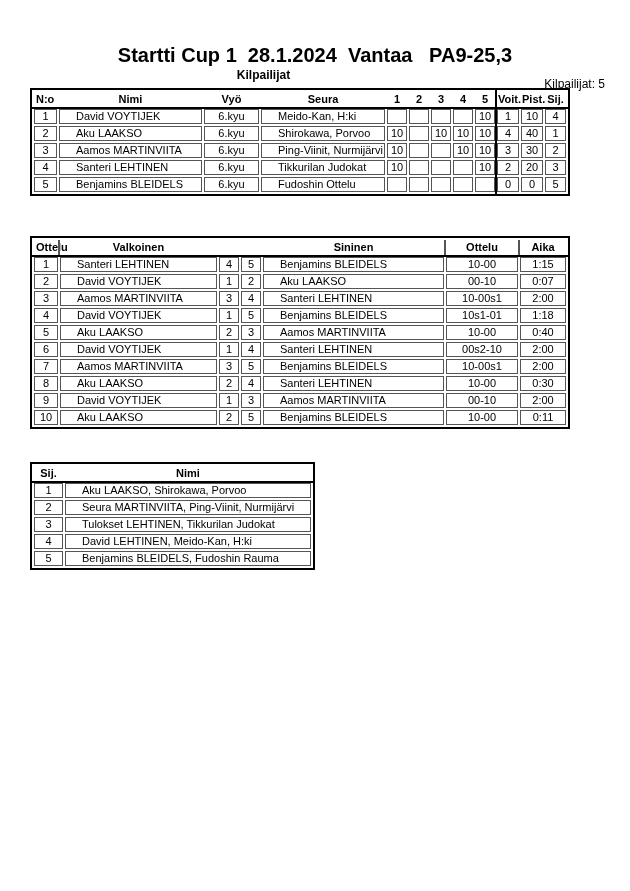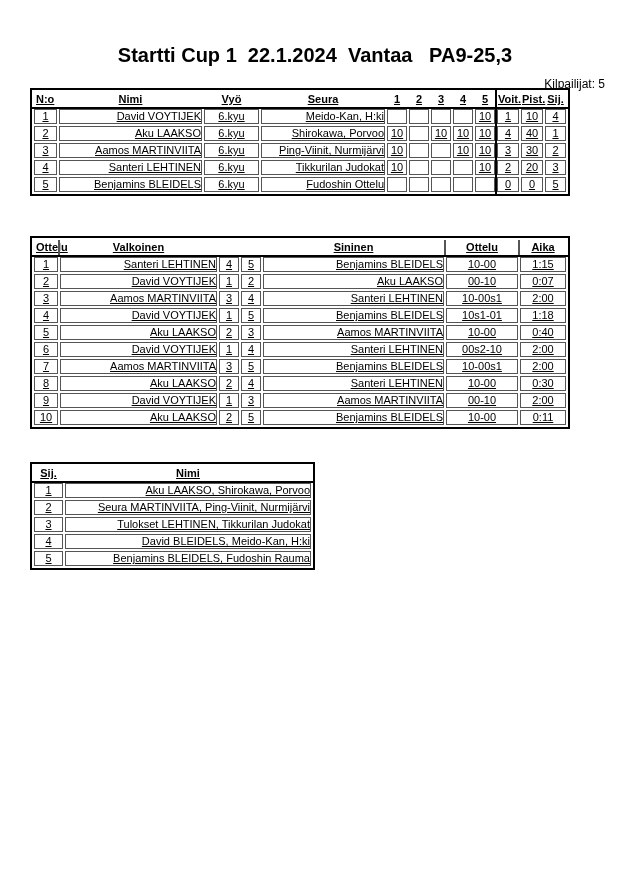--- a/index.html
+++ b/index.html
@@ -16,48 +16,49 @@
   #h-kilp { top:68px;  left:30px; width:467px; }
   #h-ott  { top:211px; left:30px; width:467px; }
   #h-tul  { top:441px; left:30px; width:285px; }
   .count { position:absolute; top:77px; right:25px; font-size:12px; }
 
   .twrap { position:absolute; border:2px solid #000; background:#fff; }
   #t1 { top:88px;  left:30px; width:536px; }
   #t2 { top:236px; left:30px; width:536px; }
   #t3 { top:462px; left:30px; width:281px; }
 
-  table { border-collapse:separate; border-spacing:2px; table-layout:fixed;text-decoration:underline; }
+  table { border-collapse:separate; border-spacing:2px; table-layout:fixed; }
   #t1 table,#t2 table { width:536px; }
   #t3 table { width:281px; }
   td {
     box-sizing:border-box; height:15px; padding:0;
     font-size:11px; line-height:13px; vertical-align:middle;
     border:1px solid #555; background:#fff;
     white-space:nowrap; overflow:visible;
   }
   thead td { border:1px solid transparent; font-weight:bold; }
   .c { text-align:center; }
-  .l { text-align:right; padding-left:5px; }
+  .l { text-align:left; padding-left:16px; }
   .hl { text-align:left; padding-left:1px; }
 
   .hline { position:absolute; left:0; right:0; top:17px; height:2px; background:#000; z-index:3; }
   .vsep  { position:absolute; top:0; bottom:0; width:2px; background:#000; z-index:3; }
   #t1 .vsep { left:463px; }
   .hvline { position:absolute; top:2px; height:15px; width:2px; background:#555; z-index:3; }
   #t2 .hv1 { left:26px; } #t2 .hv2 { left:412px; } #t2 .hv3 { left:486px; }
 </style>
 </head>
 <body>
 
 <div class="page">
 
-  <div class="title">Startti Cup 1  22.1.2024  Vantaa   PA9-25,3</div>
+  <div class="title">Startti Cup 1  28.1.2024  Vantaa   PA9-25,3</div>
   <div class="count">Kilpailijat: 5</div>
 
+  <div class="sec-h" id="h-kilp">Kilpailijat</div>
 
   <div class="twrap" id="t1">
     <div class="hline"></div>
     <div class="vsep"></div>
     <table>
       <colgroup>
         <col style="width:23px">
           <col style="width:143px">
           <col style="width:55px">
           <col style="width:124px">
@@ -305,21 +306,21 @@
         <tr>
           <td class="c">2</td>
           <td class="l">Seura MARTINVIITA, Ping-Viinit, Nurmijärvi</td>
         </tr>
         <tr>
           <td class="c">3</td>
           <td class="l">Tulokset LEHTINEN, Tikkurilan Judokat</td>
         </tr>
         <tr>
           <td class="c">4</td>
-          <td class="l">David BLEIDELS, Meido-Kan, H:ki</td>
+          <td class="l">David LEHTINEN, Meido-Kan, H:ki</td>
         </tr>
         <tr>
           <td class="c">5</td>
           <td class="l">Benjamins BLEIDELS, Fudoshin Rauma</td>
         </tr>
       </tbody>
     </table>
   </div>
 
 </div>

